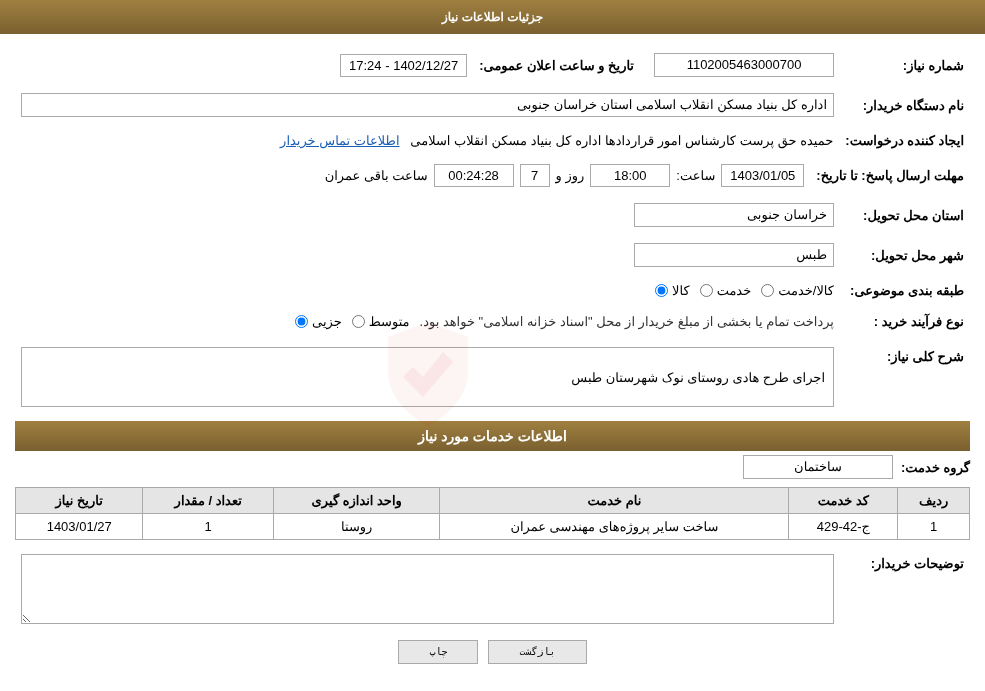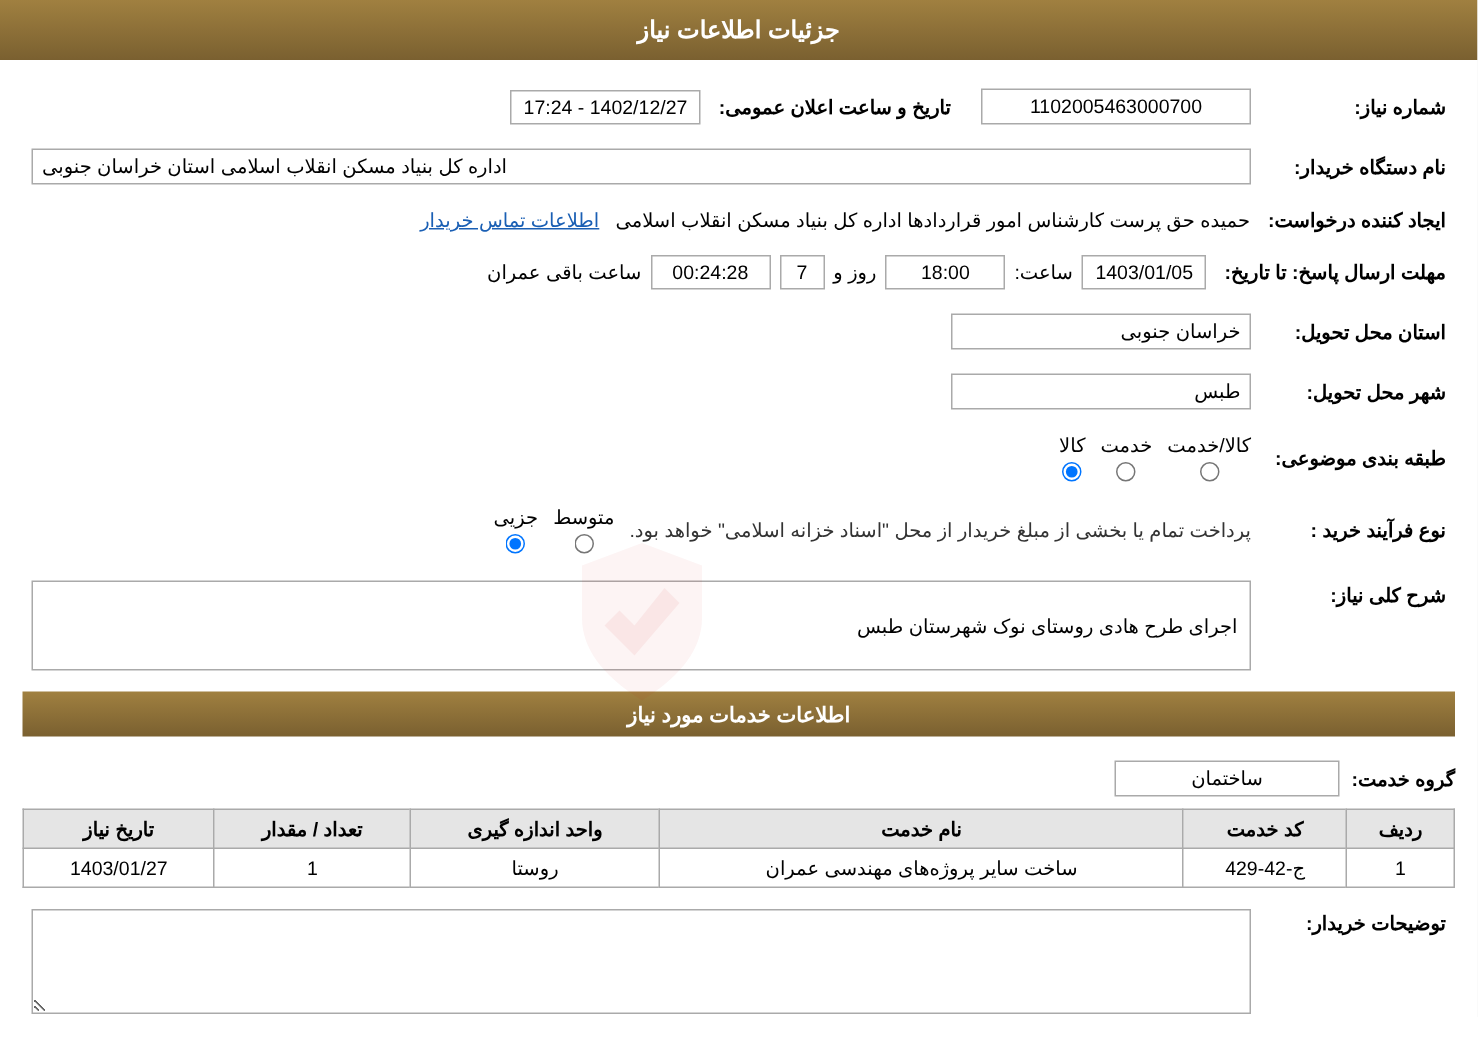--- a/index.html
+++ b/index.html
@@ -12,21 +12,21 @@
     .main-container {
       width: 985px;
       margin: 0 auto;
       background: #fff;
     }
     .header-bar {
       background: linear-gradient(to bottom, #a08040, #7a6030);
       color: #fff;
       text-align: center;
       padding: 10px 0;
-      font-size: 16px;
+      font-size: 12px;
       font-weight: bold;
     }
     .content-area {
       padding: 15px;
       background: #fff;
     }
     .info-table {
       width: 100%;
       border-collapse: collapse;
       margin-bottom: 8px;
@@ -66,21 +66,21 @@
       cursor: pointer;
       margin-left: 24px;
     }
     .section-header {
       background: linear-gradient(to bottom, #a08040, #7a6030);
       color: #fff;
       text-align: center;
       padding: 7px;
       font-size: 14px;
       font-weight: bold;
-      margin: 10px 0 16px 0;
+      margin: 10px 0 4px 0;
     }
     .date-row {
       display: flex;
       align-items: center;
       gap: 6px;
       direction: rtl;
     }
     .date-row .val-box {
       border: 1px solid #aaa;
       padding: 3px 8px;
@@ -91,21 +91,20 @@
     .radio-row {
       display: flex;
       align-items: center;
       gap: 10px;
       direction: rtl;
     }
     .radio-item {
       display: flex;
       align-items: center;
       gap: 4px;
-      flex-direction: column;
     }
     .services-table {
       width: 100%;
       border-collapse: collapse;
       margin-top: 8px;
     }
     .services-table th {
       background: #e5e5e5;
       border: 1px solid #aaa;
       padding: 5px 8px;
@@ -207,21 +206,21 @@
         </td>
       </tr>
     </tbody>
       </table>
 
     <table class="info-table">
       <tbody>
           <tr>
         <td class="label-cell">نام دستگاه خریدار:</td>
         <td class="value-cell">
-          <span class="input-box-full" style="text-align:left;">اداره کل بنیاد مسکن انقلاب اسلامی استان خراسان جنوبی</span>
+          <span class="input-box-full" style="text-align:right;">اداره کل بنیاد مسکن انقلاب اسلامی استان خراسان جنوبی</span>
         </td>
       </tr>
     </tbody>
       </table>
 
     <table class="info-table">
       <tbody>
           <tr>
         <td class="label-cell">ایجاد کننده درخواست:</td>
         <td class="value-cell">

